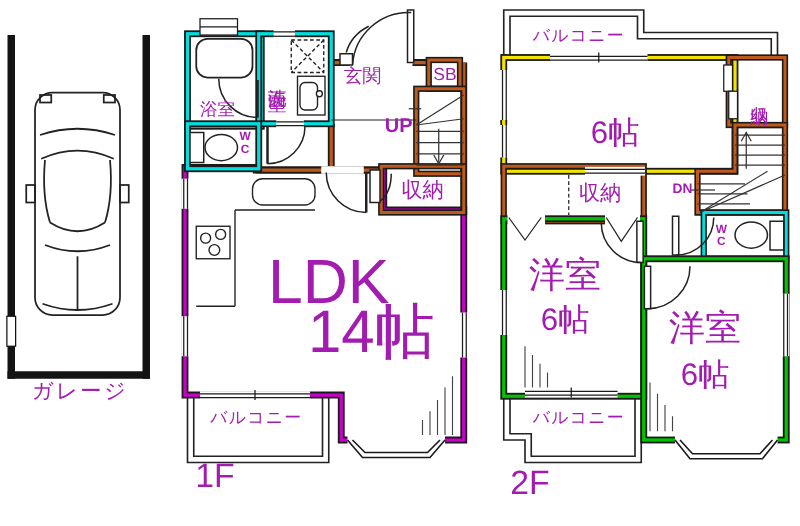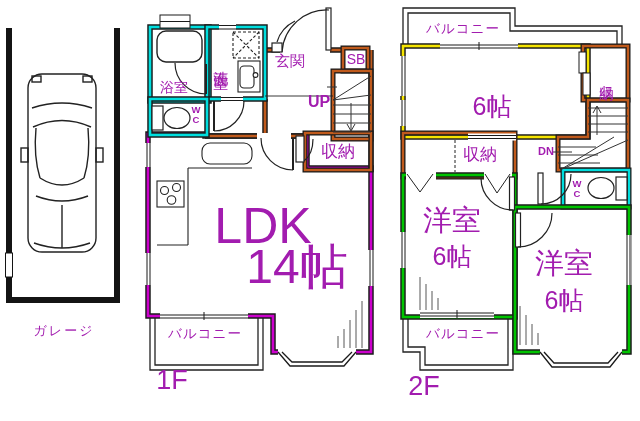--- a/index.html
+++ b/index.html
@@ -3,21 +3,21 @@
 <meta charset="utf-8">
 <style>
   html,body{margin:0;padding:0;background:#fff;}
   #plan{position:relative;width:640px;height:421px;background:#fff;overflow:hidden;
         font-family:"Liberation Sans","DejaVu Sans",sans-serif;}
   #plan svg{position:absolute;left:0;top:0;}
   .lb{position:absolute;transform:translate(-50%,-50%);white-space:nowrap;
       color:#a21caf;line-height:1.02;z-index:5;}
   .vert{writing-mode:vertical-rl;letter-spacing:2px;}
   .stack{white-space:pre-line;text-align:center;}
-  #lb-garage{left:64px;top:313px;font-size:13px;letter-spacing:2px;margin-top:18px;}
+  #lb-garage{left:64px;top:313px;font-size:17px;letter-spacing:2px;}
   #lb-f1{left:172px;top:381px;font-size:27px;}
   #lb-f2{left:424px;top:387px;font-size:27px;}
   #lb-bath{left:174px;top:87px;font-size:14px;}
   #lb-washroom{left:221px;top:62px;font-size:15px;}
   #lb-wc1{left:196px;top:115px;font-size:9.5px;font-weight:600;}
   #lb-genkan{left:290px;top:61px;font-size:15px;}
   #lb-sb{left:356px;top:59px;font-size:14px;}
   #lb-up{left:319px;top:102px;font-size:16px;font-weight:600;}
   #lb-storage1{left:338px;top:152px;font-size:17px;}
   #lb-ldk{left:263px;top:226px;font-size:50px;}

